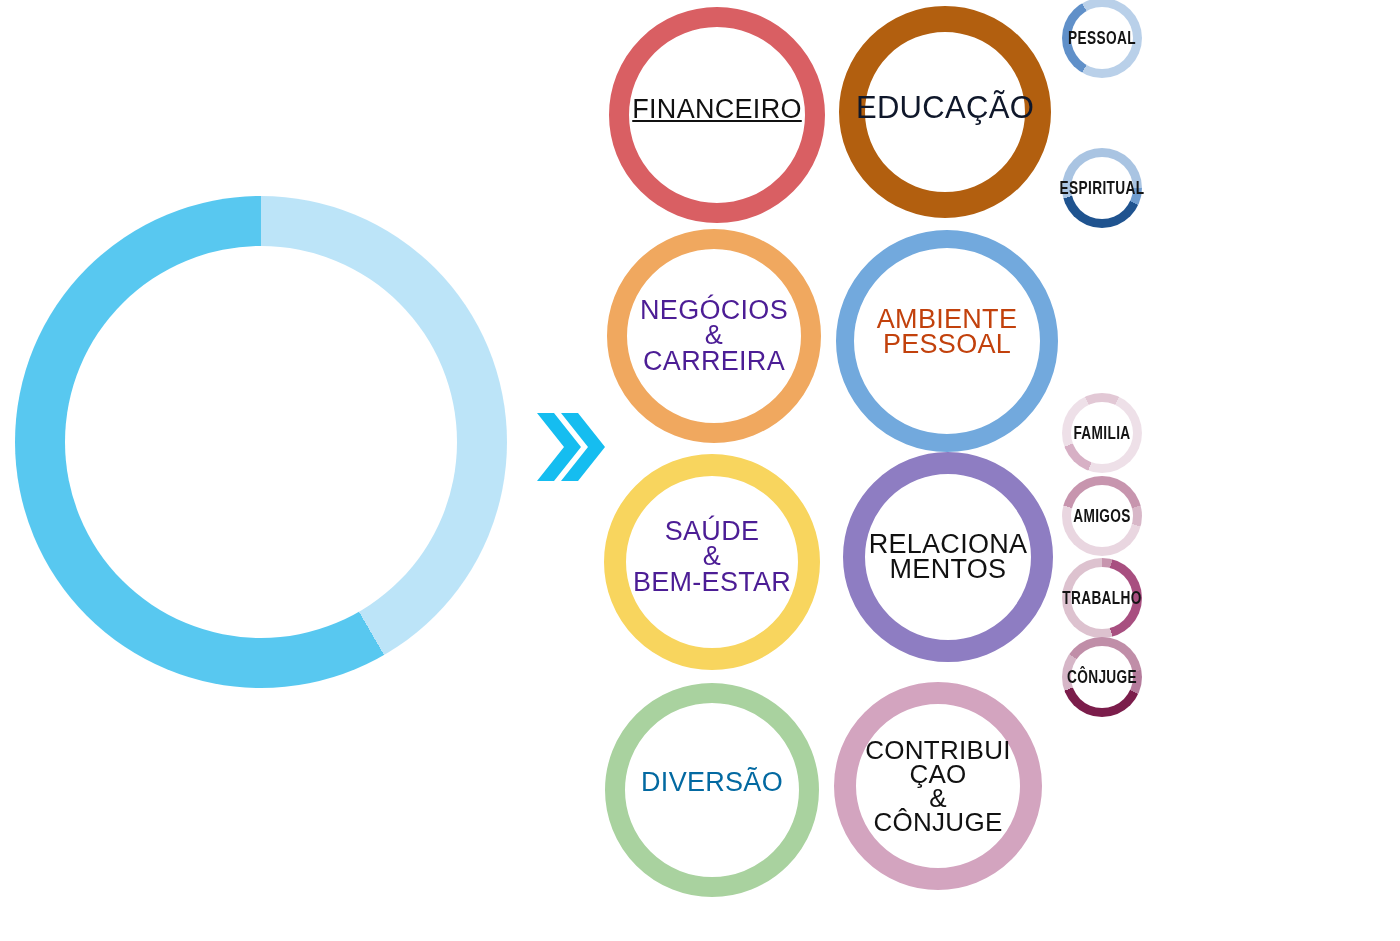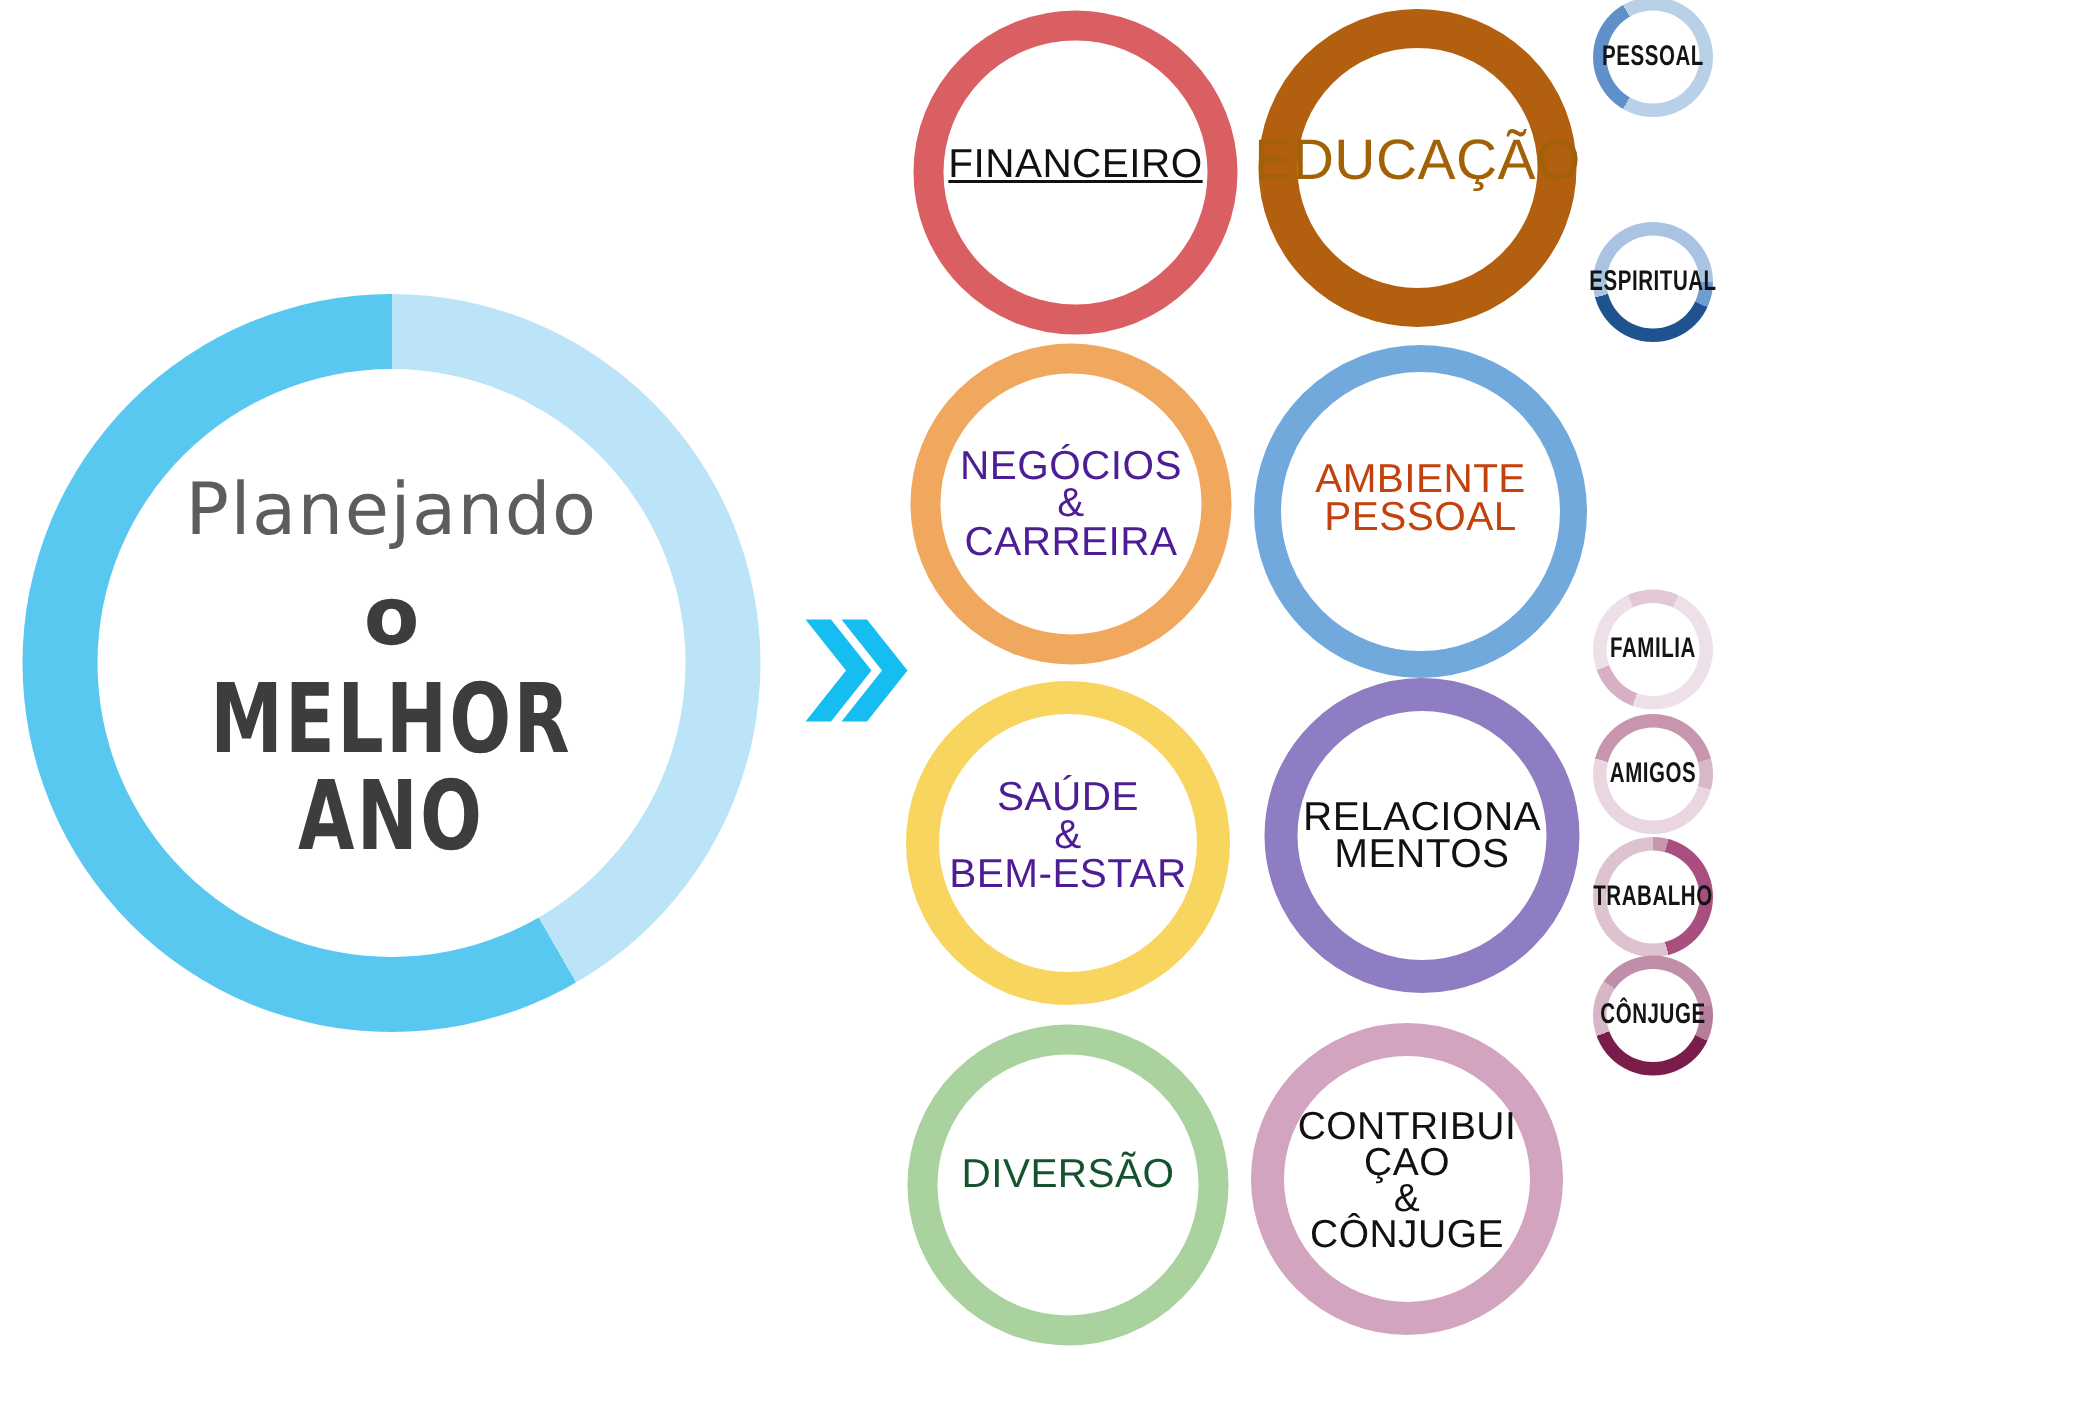--- a/index.html
+++ b/index.html
@@ -50,43 +50,37 @@
   .mini-label.shift-right { transform:translate(-43%,-50%) scaleX(0.72); }
 </style>
 </head>
 <body>
 
 <div id="canvas">
 
   <div class="hub" style="left:15px; top:196px; width:492px; height:492px;">
     <div class="ring-fill" style="background: conic-gradient(rgb(188, 228, 248) 0deg, rgb(188, 228, 248) 150deg, rgb(88, 200, 240) 150deg, rgb(88, 200, 240) 360deg);"></div>
     <div class="hole" style="inset:50px;"></div>
-    <div class="hub-text">
-      <div class="hub-l1" style="color: rgb(93, 93, 93);">Planejando</div>
-      <div class="hub-l2" style="color: rgb(61, 61, 61);">o</div>
-      <div class="hub-l3" style="color: rgb(61, 61, 61);">MELHOR</div>
-      <div class="hub-l4" style="color: rgb(61, 61, 61);">ANO</div>
-    </div>
   </div>
 
   <svg class="arrow" style="left:527px; top:409px;" width="90" height="76" viewBox="0 0 90 76">
     <path d="M10 4 h17 l27 34 l-27 34 h-17 l27 -34 z" style="fill: rgb(21, 189, 240);"></path>
     <path d="M34 4 h17 l27 34 l-27 34 h-17 l27 -34 z" style="fill: rgb(21, 189, 240);"></path>
   </svg>
 
   <div class="cat" style="left:609px; top:7px; width:216px; height:216px;">
     <div class="cat-ring" style="border-width: 20px; border-color: rgb(217, 95, 99);"></div>
     <div class="cat-label" style="transform: translateY(-5px); color: rgb(17, 17, 17); text-decoration: underline;">
       <div>FINANCEIRO</div>
     </div>
   </div>
 
   <div class="cat" style="left:839px; top:6px; width:212px; height:212px;">
     <div class="cat-ring" style="border-width: 26px; border-color: rgb(178, 95, 15);"></div>
-    <div class="cat-label" style="transform: translateY(-4px); font-size: 38px; color: #a16207;">
+    <div class="cat-label" style="transform: translateY(-4px); font-size: 31px; color: #0f172a;">
       <div>EDUCAÇÃO</div>
     </div>
   </div>
 
   <div class="cat" style="left:607px; top:229px; width:214px; height:214px;">
     <div class="cat-ring" style="border-width: 20px; border-color: rgb(240, 168, 95);"></div>
     <div class="cat-label" style="color: #4c1d95;">
       <div>NEGÓCIOS</div>
       <div>&amp;</div>
       <div>CARREIRA</div>
@@ -113,21 +107,21 @@
   <div class="cat" style="left:843px; top:452px; width:210px; height:210px;">
     <div class="cat-ring" style="border-width: 22px; border-color: rgb(142, 125, 194);"></div>
     <div class="cat-label" style="color: rgb(17, 17, 17);">
       <div>RELACIONA</div>
       <div>MENTOS</div>
     </div>
   </div>
 
   <div class="cat" style="left:605px; top:683px; width:214px; height:214px;">
     <div class="cat-ring" style="border-width: 20px; border-color: rgb(169, 210, 159);"></div>
-    <div class="cat-label" style="transform: translateY(-7px); color: #14532d;">
+    <div class="cat-label" style="transform: translateY(-7px); color: #0369a1;">
       <div>DIVERSÃO</div>
     </div>
   </div>
 
   <div class="cat" style="left:834px; top:682px; width:208px; height:208px;">
     <div class="cat-ring" style="border-width: 22px; border-color: rgb(211, 164, 191);"></div>
     <div class="cat-label" style="font-size: 26px; color: rgb(17, 17, 17);">
       <div>CONTRIBUI</div>
       <div>ÇAO</div>
       <div>&amp;</div>

